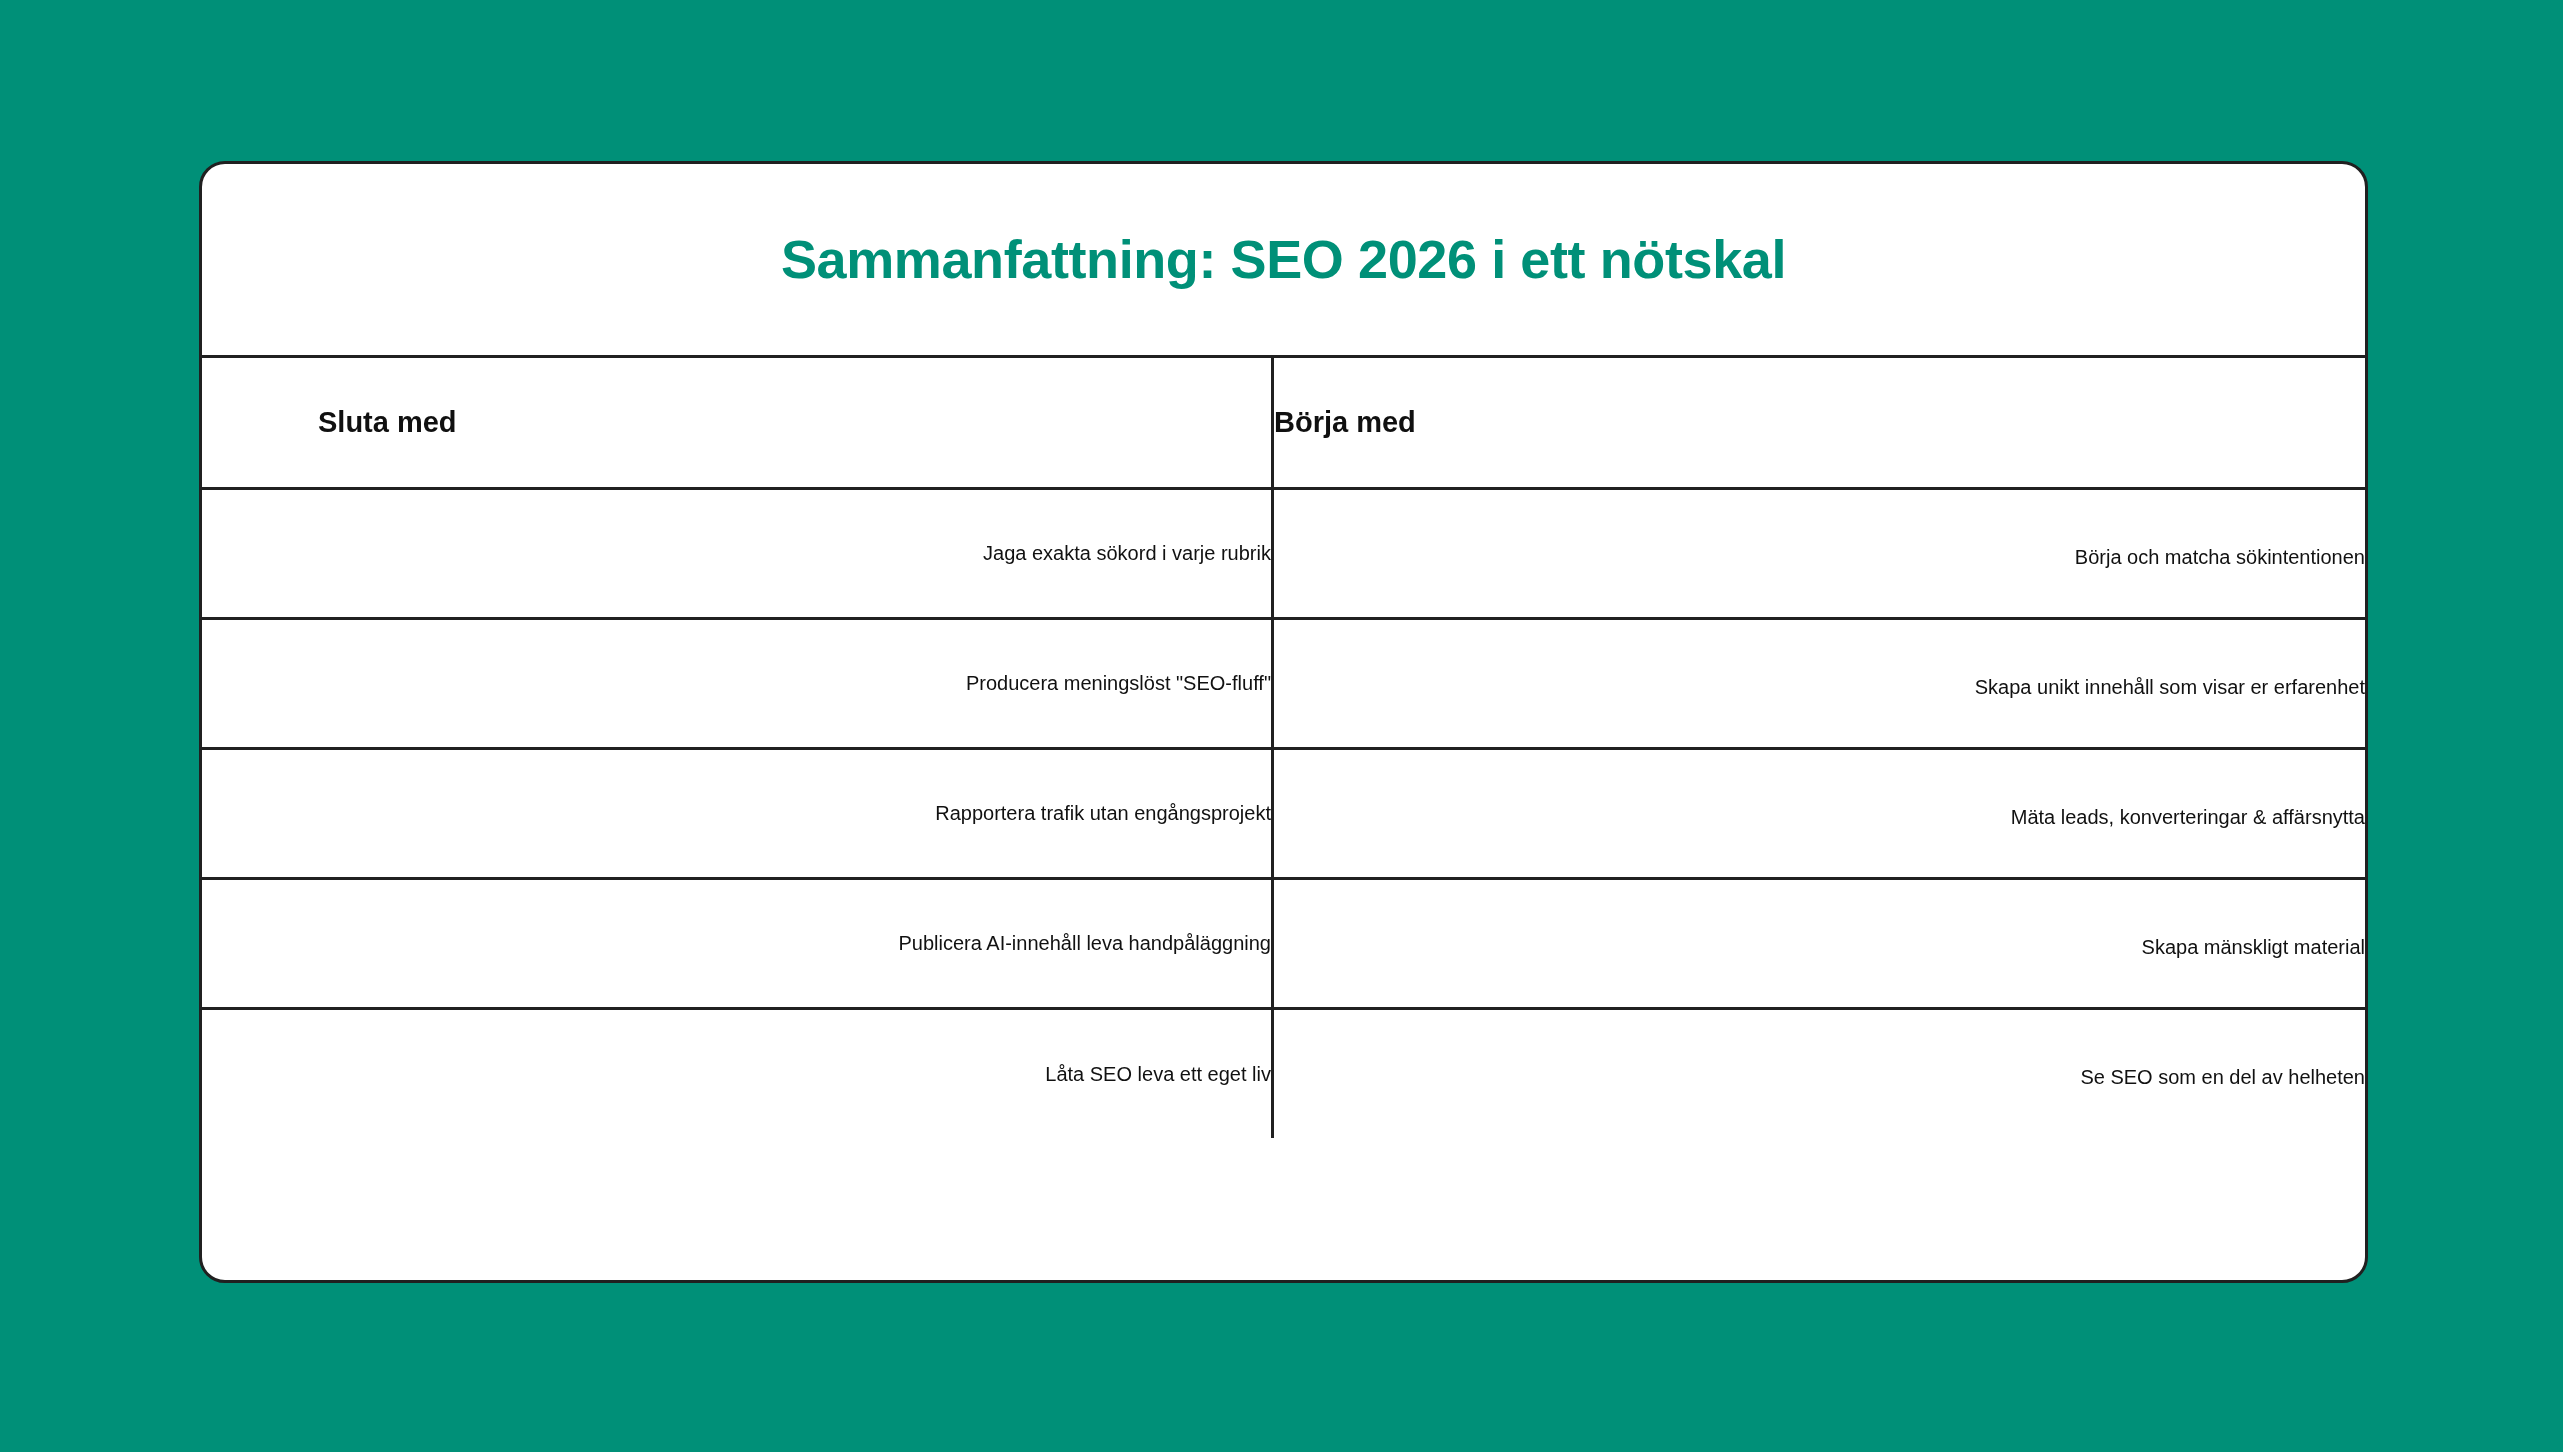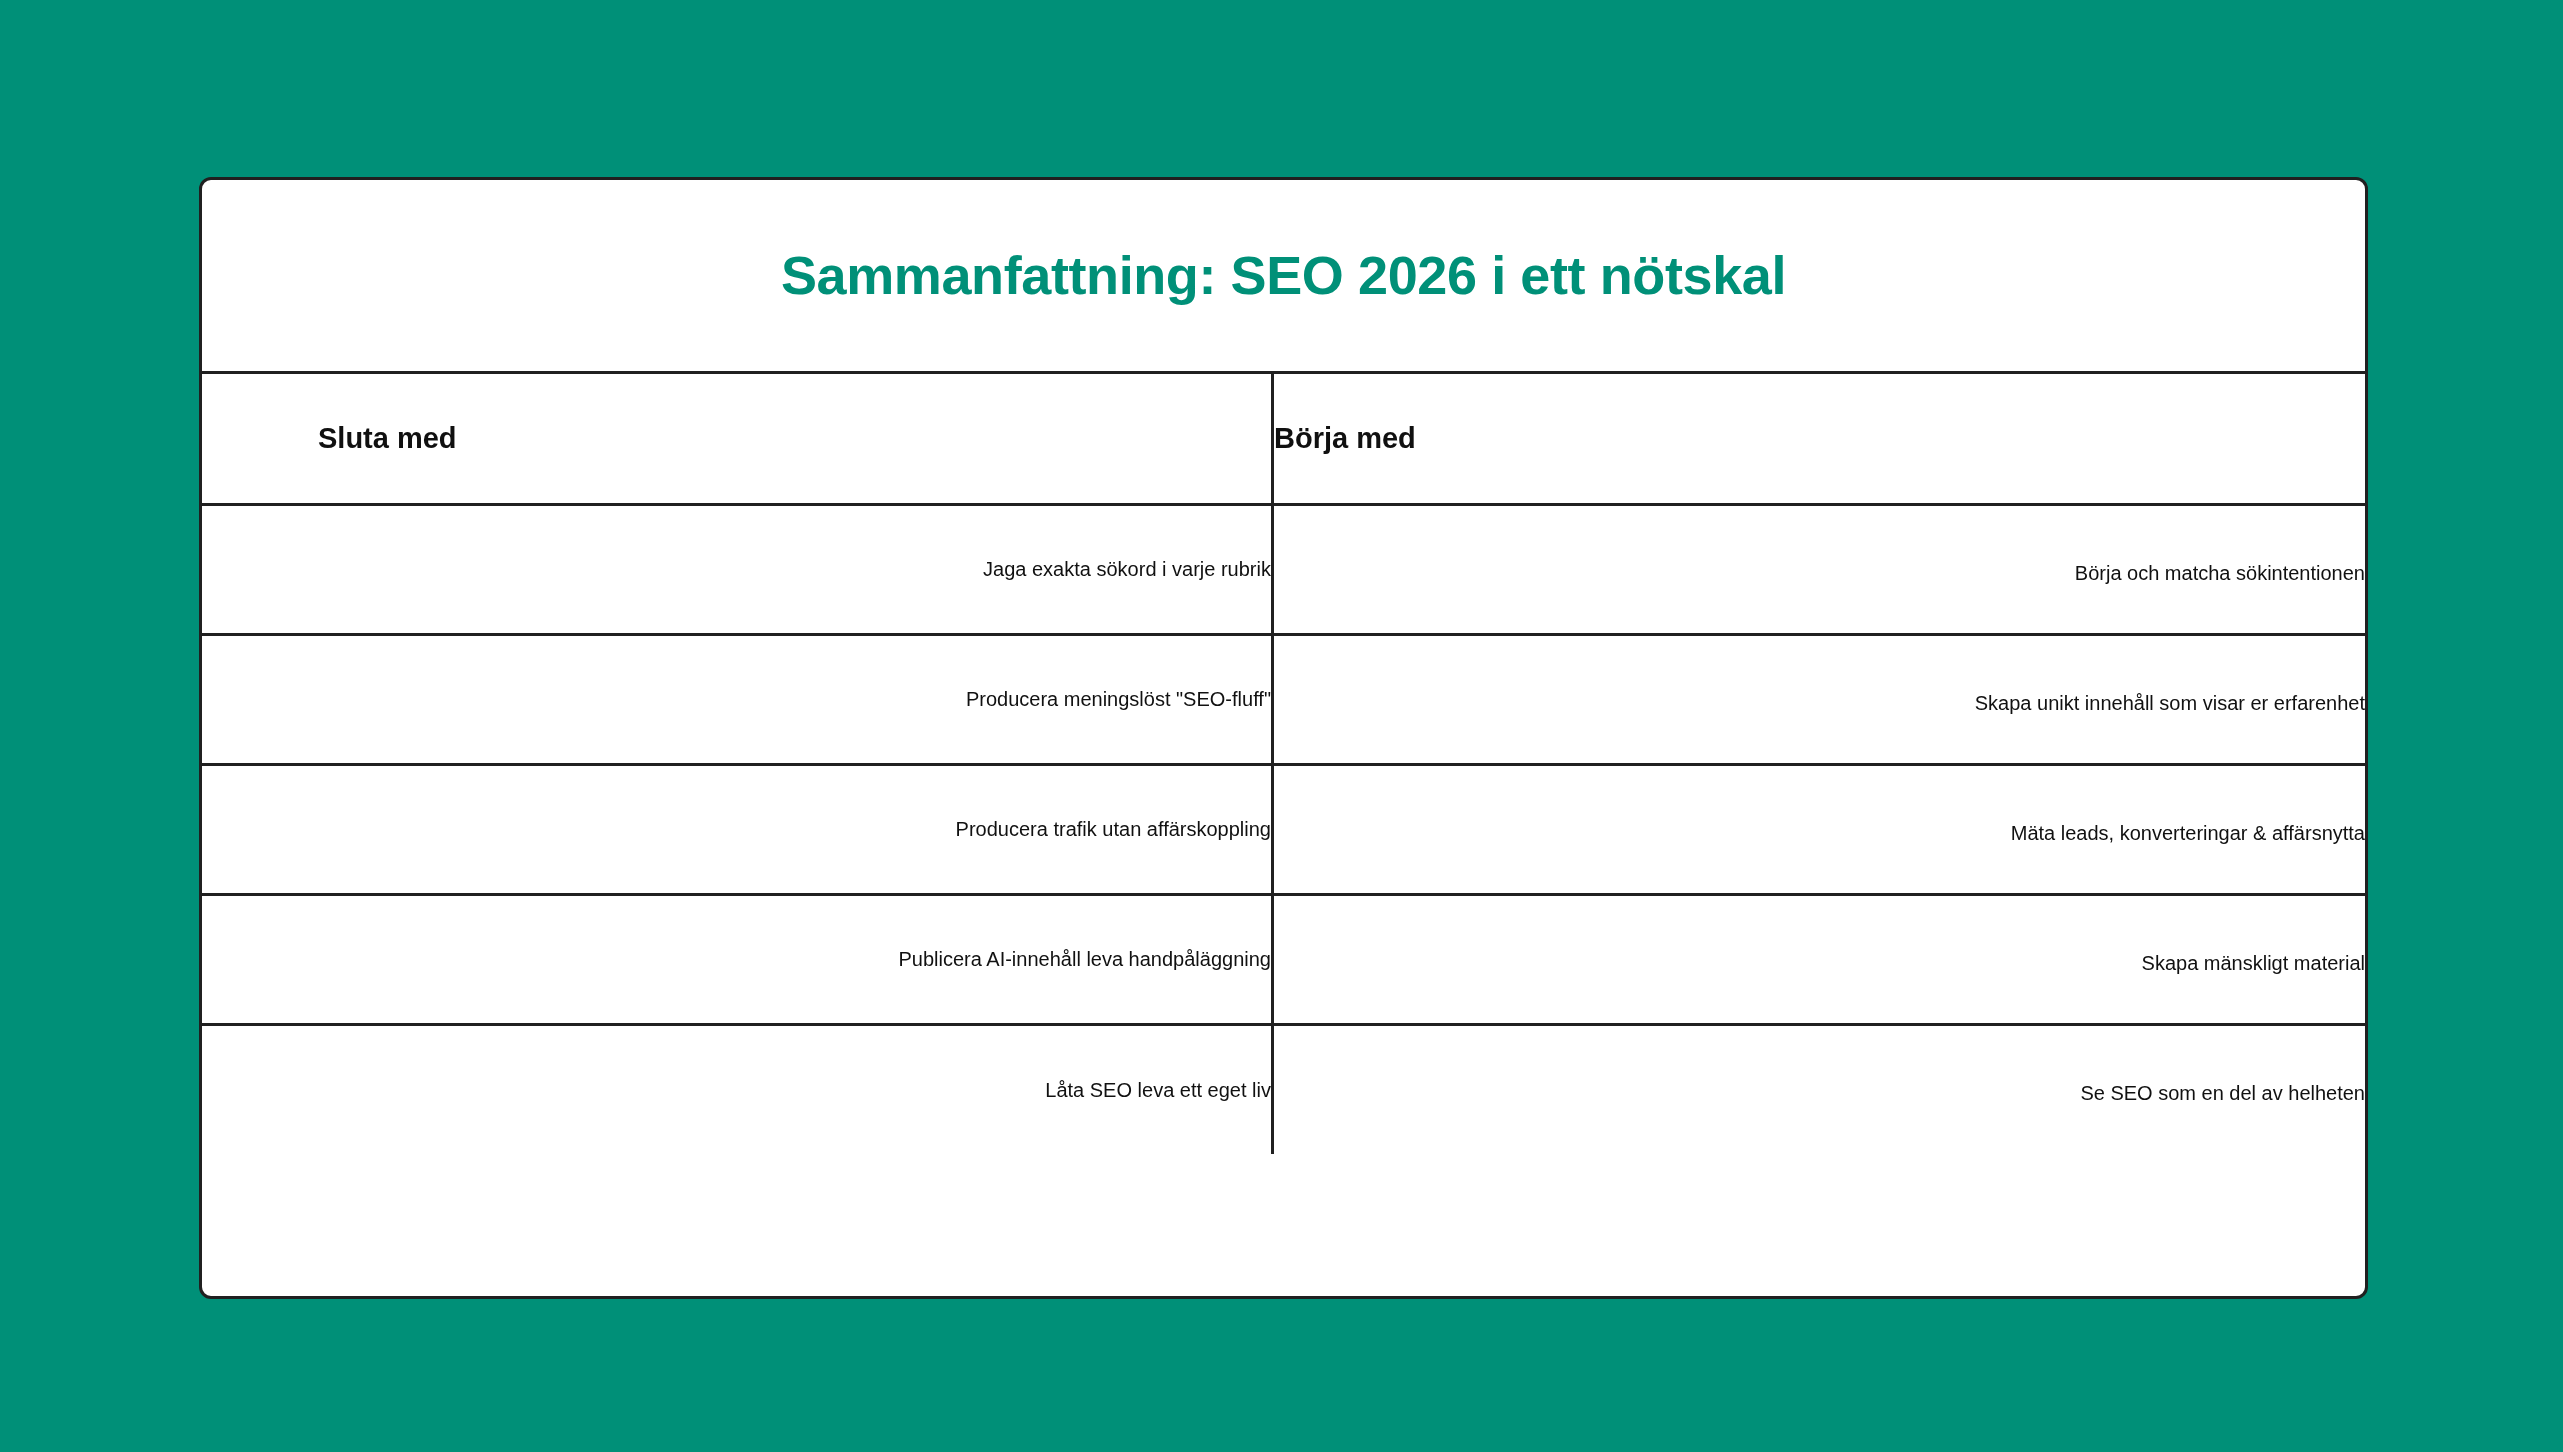--- a/index.html
+++ b/index.html
@@ -18,26 +18,26 @@
     position: relative;
     width: 2563px;
     height: 1452px;
     background: #009078;
   }
 
   
   .card {
     position: absolute;
     left: 199px;
-    top: 177px;
+    top: 161px;
     width: 2169px;
     height: 1122px;
     background: #ffffff;
     border: 3.5px solid #202020;
-    border-radius: 12px;
+    border-radius: 26px;
     box-sizing: border-box;
     overflow: hidden;
   }
 
   
   .title-band {
     height: 194px;
     display: flex;
     align-items: center;
     justify-content: center;
@@ -144,21 +144,21 @@
         <tr>
           <td class="cell-left">
             <div class="cell-inner left">Producera meningslöst "SEO-fluff"</div>
           </td>
           <td class="cell-right">
             <div class="cell-inner right">Skapa unikt innehåll som visar er erfarenhet</div>
           </td>
         </tr>
         <tr>
           <td class="cell-left">
-            <div class="cell-inner left">Producera trafik utan affärskoppling</div>
+            <div class="cell-inner left">Rapportera trafik utan engångsprojekt</div>
           </td>
           <td class="cell-right">
             <div class="cell-inner right">Mäta leads, konverteringar &amp; affärsnytta</div>
           </td>
         </tr>
         <tr>
           <td class="cell-left">
             <div class="cell-inner left">Publicera AI-innehåll leva handpåläggning</div>
           </td>
           <td class="cell-right">

